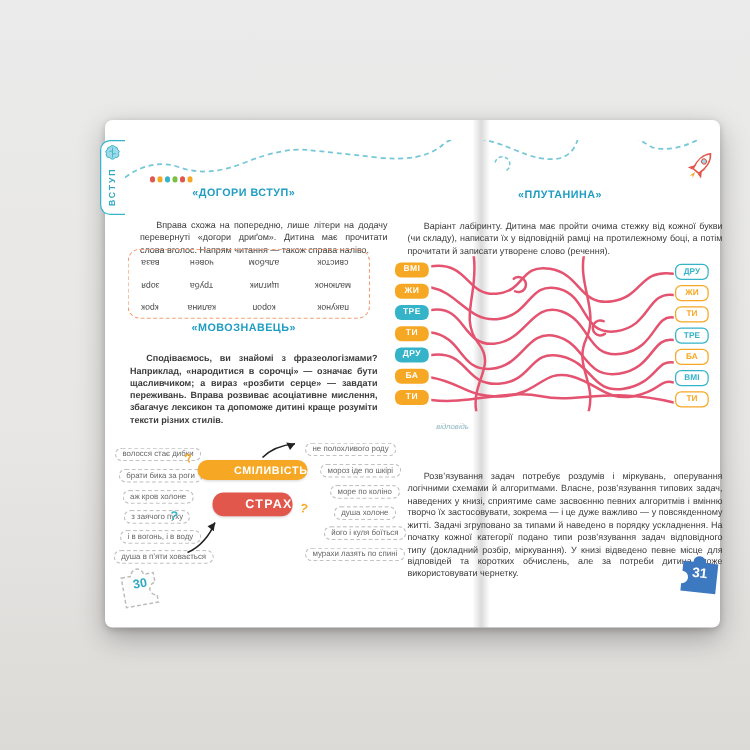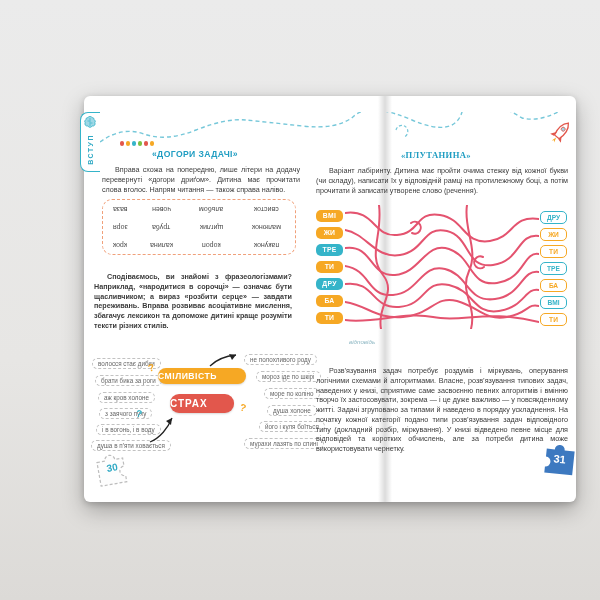--- a/index.html
+++ b/index.html
@@ -2,27 +2,27 @@
 <html><head>
 <meta charset="utf-8">
 <style>
   html,body{margin:0;padding:0;}
   .stage{position:relative;width:600px;height:600px;background:linear-gradient(180deg,#ebebeb 0%,#e7e6e4 60%,#dcdad7 100%);overflow:hidden;font-family:"Liberation Sans",sans-serif;}
   .spread{position:absolute;left:84px;top:96px;width:492px;height:406px;background:#ffffff;border-radius:6px;box-shadow:0 8px 22px rgba(0,0,0,.28),0 2px 6px rgba(0,0,0,.18);}
   .spine{position:absolute;left:294px;top:0;width:14px;height:100%;background:linear-gradient(90deg,rgba(0,0,0,0) 0%,rgba(0,0,0,.14) 50%,rgba(0,0,0,0) 100%);}
   .abs{position:absolute;}
   .h-blue{color:#1f9dc2;font-weight:bold;font-size:8.6px;letter-spacing:.4px;text-align:center;}
   .body-text{font-size:7.2px;line-height:1.36;color:#3b3b3b;text-align:justify;}
-  .ind{text-indent:13px;margin:6px;}
+  .ind{text-indent:13px;margin:16px;}
   
   .word-table{position:absolute;left:102px;top:199px;width:192px;height:54px;border:1.4px dashed #f0a07a;border-radius:10px;display:grid;grid-template-columns:.72fr 1fr 1.08fr 1.2fr;grid-template-rows:1fr 1fr 1fr;align-items:center;justify-items:center;}
   .word-table span{display:inline-block;transform:rotate(180deg);font-size:7px;color:#4a4a4a;}
   
   .bubble{position:absolute;background:#fff;border:1px dashed #c2c2c2;border-radius:8px;padding:1px 5px;font-size:6.3px;color:#666;white-space:nowrap;}
-  .pill{position:absolute;color:#fff;font-weight:bold;text-align:left;border-radius:12px;box-shadow:0 1px 2px rgba(0,0,0,.15);}
+  .pill{position:absolute;color:#fff;font-weight:bold;text-align:right;border-radius:12px;box-shadow:0 1px 2px rgba(0,0,0,.15);}
   .qmark{position:absolute;font-weight:bold;font-size:10px;}
   
   .mlab{position:absolute;width:27px;height:12px;border-radius:5px;color:#fff;font-size:6.8px;font-weight:bold;text-align:center;line-height:12px;letter-spacing:.3px;}
   .mlab.orange{background:#f6a824;}
   .mlab.teal{background:#35b4c9;}
   .rlab{position:absolute;width:25px;height:11px;border-radius:5px;background:#fff;font-size:6.6px;font-weight:bold;text-align:center;line-height:11px;}
   .rlab.orange{border:1px solid #f6a824;color:#f6a824;}
   .rlab.teal{border:1px solid #35b4c9;color:#35b4c9;}
   .answer-label{position:absolute;left:349px;top:338px;font-size:6.2px;color:#8fb8c4;font-style:italic;}
   .answer-text{position:absolute;left:392px;top:334px;width:170px;font-size:8.2px;font-weight:bold;letter-spacing:1.2px;color:#2fa9c4;border-bottom:1.3px dashed #8fd0de;padding-bottom:2px;}
@@ -58,38 +58,39 @@
 
   <div class="doodle">
     <i style="background:#e2574c;"></i>
       <i style="background:#f6a824;"></i>
       <i style="background:#35b4c9;"></i>
       <i style="background:#7bc043;"></i>
       <i style="background:#e2574c;"></i>
       <i style="background:#f6a824;"></i>
   </div>
 
-  <div class="abs h-blue" style="left:96px;top:149px;width:198px;">«ДОГОРИ ЗАДАЧІ»</div>
+  <div class="abs h-blue" style="left:96px;top:149px;width:198px;">«ДОГОРИ ВСТУП»</div>
   <p class="abs body-text ind" style="left:96px;top:159px;width:198px;">Вправа схожа на попередню, лише літери на додачу перевернуті «догори дриґом». Дитина має прочитати слова вголос. Напрям читання — також справа наліво.</p>
 
   <div class="word-table">
     <span>ваза</span>
     <span>човен</span>
     <span>альбом</span>
     <span>свисток</span>
     <span>зоря</span>
     <span>труба</span>
     <span>щиглик</span>
     <span>малюнок</span>
     <span>крок</span>
     <span>калина</span>
     <span>короп</span>
     <span>пакунок</span>
   </div>
 
+  <div class="abs h-blue" style="left:96px;top:257px;width:198px;">«МОВОЗНАВЕЦЬ»</div>
   <p class="abs body-text ind" style="left:88px;top:266px;width:198px;font-weight:bold;">Сподіваємось, ви знайомі з фразеологізмами? Наприклад, «народитися в сорочці» — означає бути щасливчиком; а вираз «розбити серце» — завдати переживань. Вправа розвиває асоціативне мислення, збагачує лексикон та допоможе дитині краще розуміти тексти різних стилів.</p>
 
   <div class="abs" style="left:84px;top:350px;width:216px;height:105px;">
     <div class="bubble" style="left:8px;top:8px;">волосся стає дибки</div>
     <div class="bubble" style="left:11px;top:25px;">брати бика за роги</div>
     <div class="bubble" style="left:14px;top:42px;">аж кров холоне</div>
     <div class="bubble" style="left:15px;top:58px;">з заячого пуху</div>
     <div class="bubble" style="left:12px;top:74px;">і в вогонь, і в воду</div>
     <div class="bubble" style="left:7px;top:90px;">душа в п’яти ховається</div>
 
@@ -124,21 +125,21 @@
 
   <svg class="abs" style="left:545px;top:118px;" width="30" height="30" viewBox="0 0 30 30">
     <g transform="rotate(40 15 15)">
       <path d="M15,2 C19,6 20,13 18,20 h-6 C10,13 11,6 15,2 z" fill="#fff" stroke="#e2574c" stroke-width="1.3"></path>
       <circle cx="15" cy="10" r="2" fill="#9fd8e6" stroke="#e2574c" stroke-width=".8"></circle>
       <path d="M12,16 l-4,6 4,-1 z M18,16 l4,6 -4,-1 z" fill="#e2574c"></path>
       <path d="M15,21 l-1.6,5 1.6,-1.6 1.6,1.6 z" fill="#f6a824"></path>
     </g>
   </svg>
 
-  <div class="abs h-blue" style="left:310px;top:150px;width:252px;font-family:Liberation Serif, serif;">«ПЛУТАНИНА»</div>
+  <div class="abs h-blue" style="left:322px;top:150px;width:252px;">«ПЛУТАНИНА»</div>
   <p class="abs body-text ind" style="left:310px;top:160px;width:252px;">Варіант лабіринту. Дитина має пройти очима стежку від кожної букви (чи складу), написати їх у відповідній рамці на протилежному боці, а потім прочитати й записати утворене слово (речення).</p>
 
   <div class="mlab orange" style="left:316px;top:210px;">ВМІ</div>
   <div class="mlab orange" style="left:316px;top:227px;">ЖИ</div>
   <div class="mlab teal" style="left:316px;top:244px;">ТРЕ</div>
   <div class="mlab orange" style="left:316px;top:261px;">ТИ</div>
   <div class="mlab teal" style="left:316px;top:278px;">ДРУ</div>
   <div class="mlab orange" style="left:316px;top:295px;">БА</div>
   <div class="mlab orange" style="left:316px;top:312px;">ТИ</div>
 

